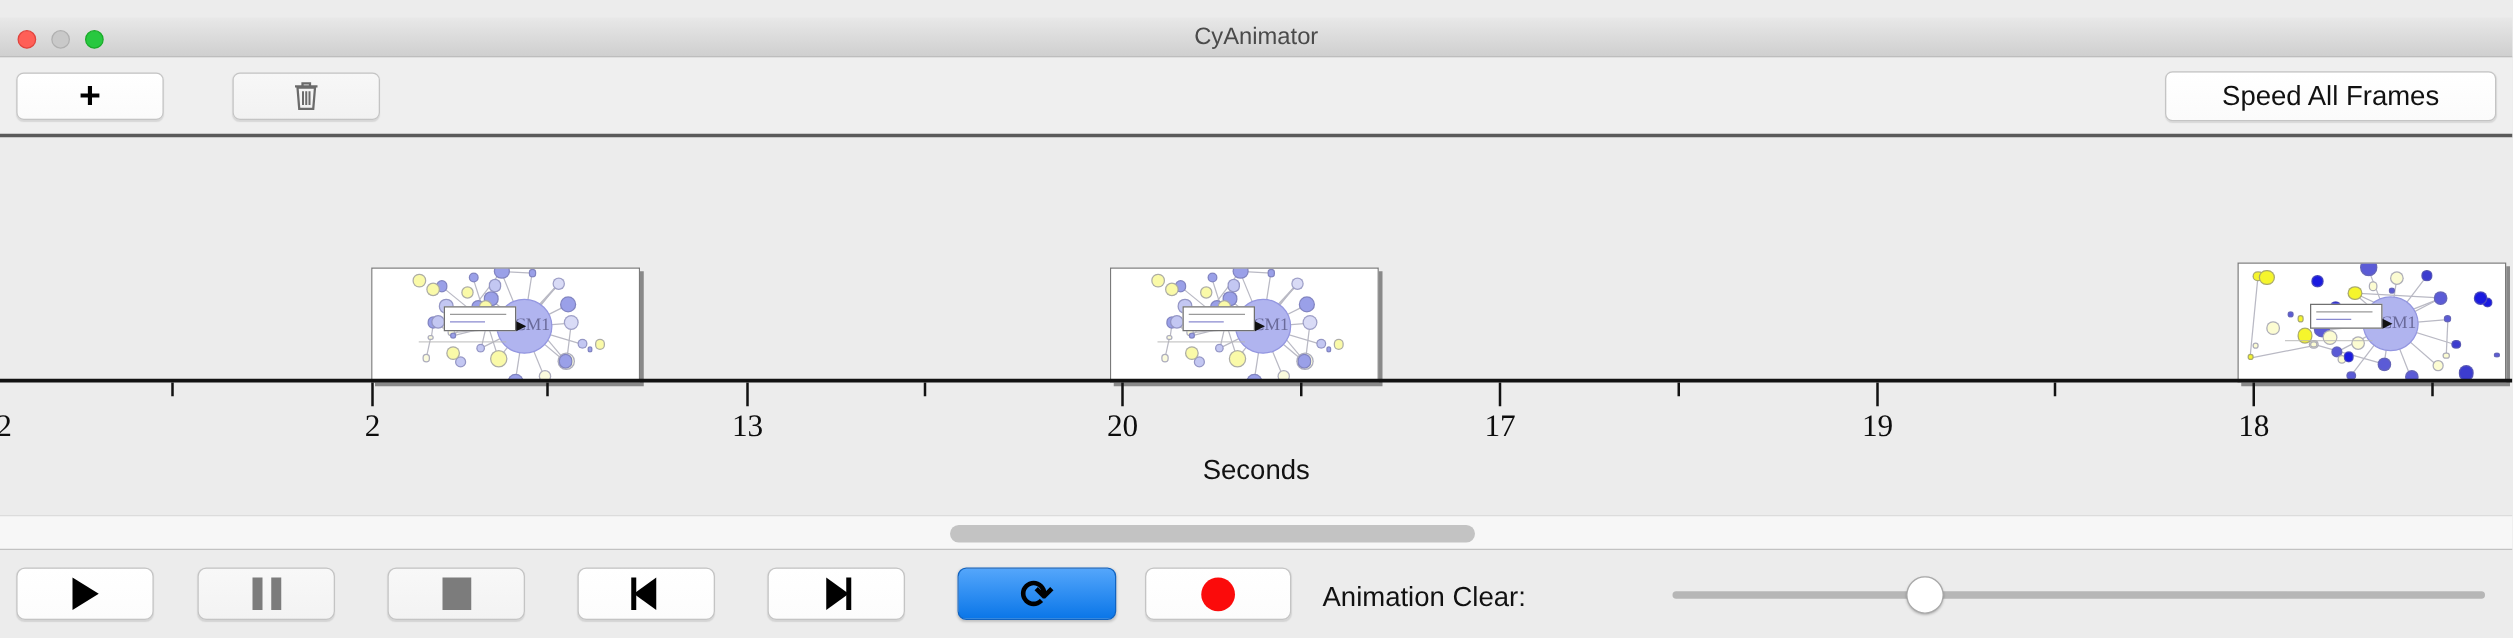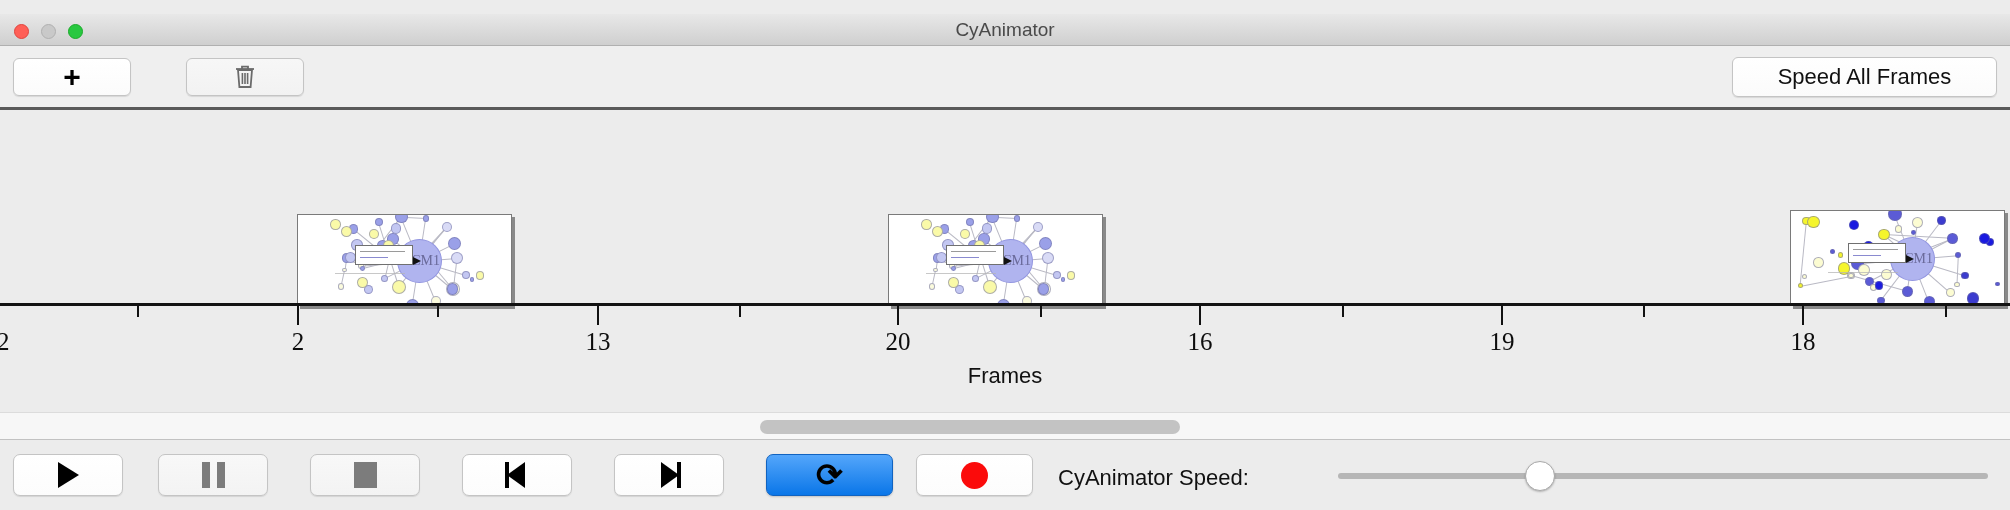--- a/index.html
+++ b/index.html
@@ -464,34 +464,34 @@
     <div class="axis-line"></div>
     <div id="ticks">
         <div class="tick-label" style="left: -3px;">12</div>
         <div class="tick major" style="left: 297px;"></div>
         <div class="tick-label" style="left: 298px;">2</div>
         <div class="tick major" style="left: 597px;"></div>
         <div class="tick-label" style="left: 598px;">13</div>
         <div class="tick major" style="left: 897px;"></div>
         <div class="tick-label" style="left: 898px;">20</div>
         <div class="tick major" style="left: 1199px;"></div>
-        <div class="tick-label" style="left: 1200px;">16</div>
+        <div class="tick-label" style="left: 1200px;">17</div>
         <div class="tick major" style="left: 1501px;"></div>
         <div class="tick-label" style="left: 1502px;">19</div>
         <div class="tick major" style="left: 1802px;"></div>
         <div class="tick-label" style="left: 1803px;">18</div>
         <div class="tick minor" style="left: 137px;"></div>
         <div class="tick minor" style="left: 437px;"></div>
         <div class="tick minor" style="left: 739px;"></div>
         <div class="tick minor" style="left: 1040px;"></div>
         <div class="tick minor" style="left: 1342px;"></div>
         <div class="tick minor" style="left: 1643px;"></div>
         <div class="tick minor" style="left: 1945px;"></div>
       </div>
-    <div class="axis-title">Frames</div>
+    <div class="axis-title">Seconds</div>
   </div>
 
   <div class="hscroll">
     <div class="hthumb" id="hthumb" style="left: 760px; width: 420px;"></div>
   </div>
 
   <div class="playbar">
     <div id="pbtns">
         <div class="pbtn" style="left: 13px; width: 110px;">
           <div class="gl-play"></div>
@@ -511,20 +511,20 @@
         <div class="pbtn" style="left: 614px; width: 110px;">
           <div class="gl-next"></div>
         </div>
         <div class="pbtn active" style="left: 766px; width: 127px;">
           <div class="gl-loop">⟳</div>
         </div>
         <div class="pbtn" style="left: 916px; width: 117px;">
           <div class="gl-rec"></div>
         </div>
       </div>
-    <div class="speed-label" id="speed-label" style="left: 1058px;">CyAnimator Speed:</div>
+    <div class="speed-label" id="speed-label" style="left: 1058px;">Animation Clear:</div>
     <div class="slider" id="speed-slider" style="left: 1338px; width: 650px;">
       <div class="slider-track"></div>
       <div class="slider-thumb" id="speed-thumb" style="left: 201.5px;"></div>
     </div>
   </div>
 
 </div>
 
 </body></html>

